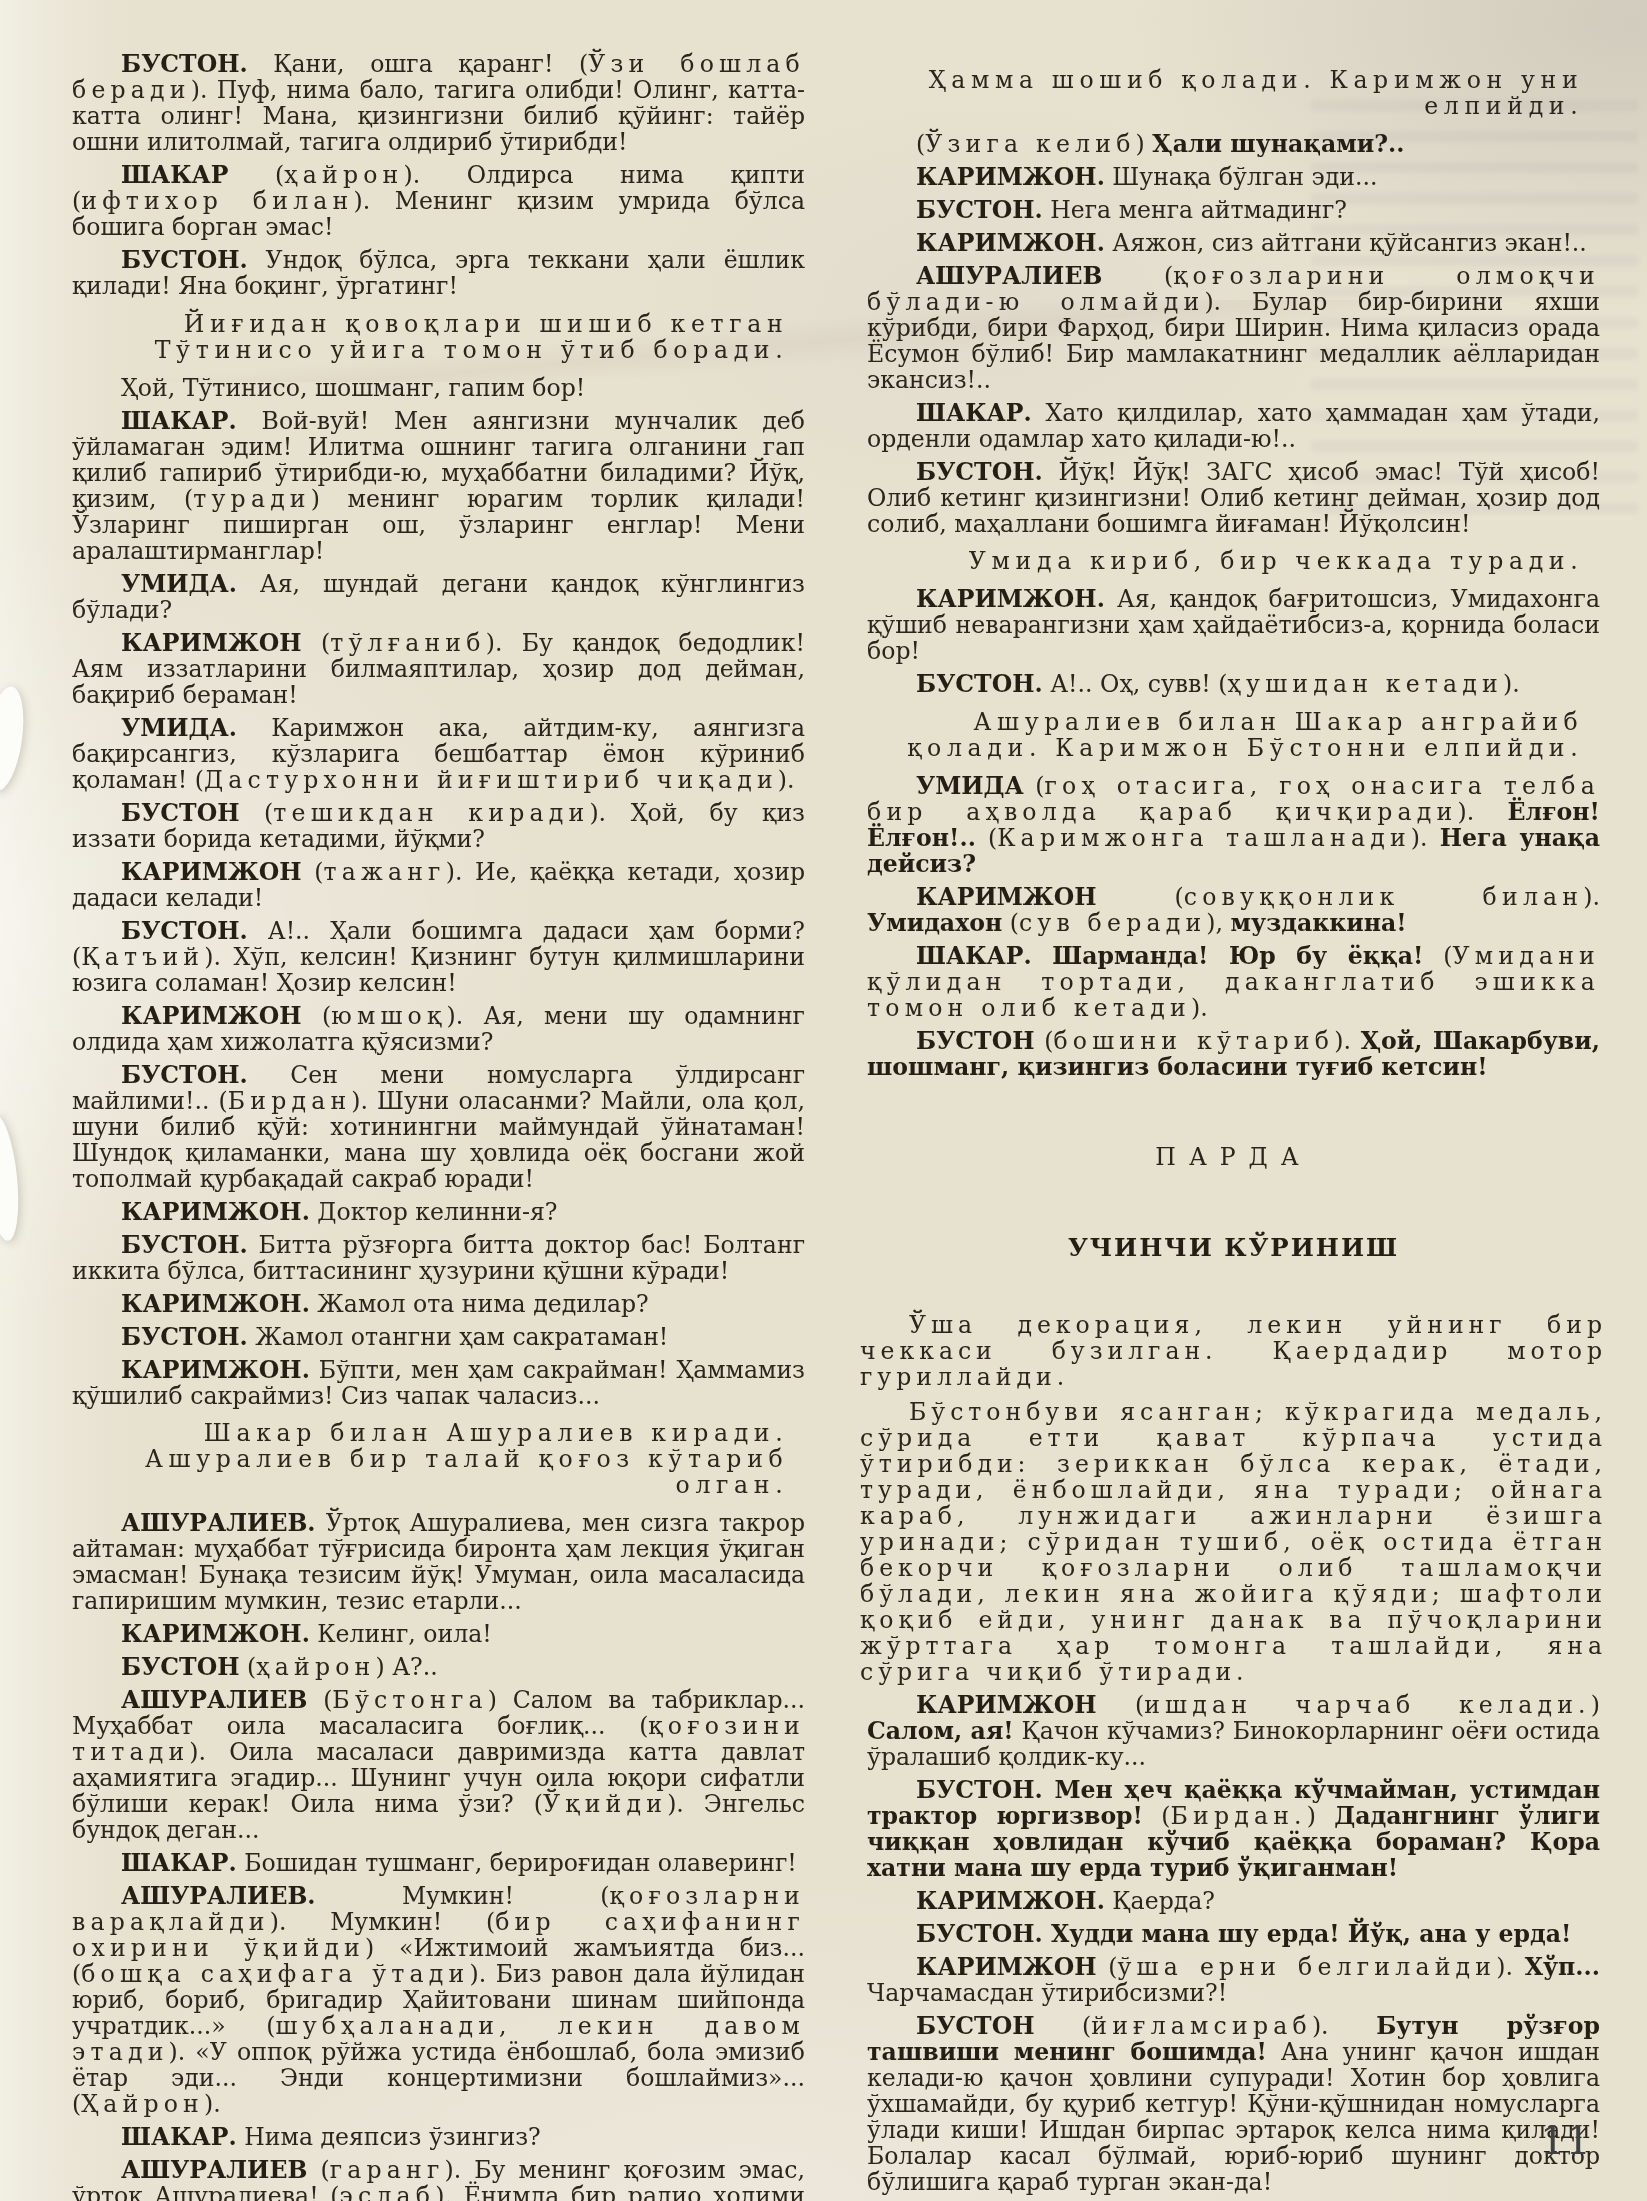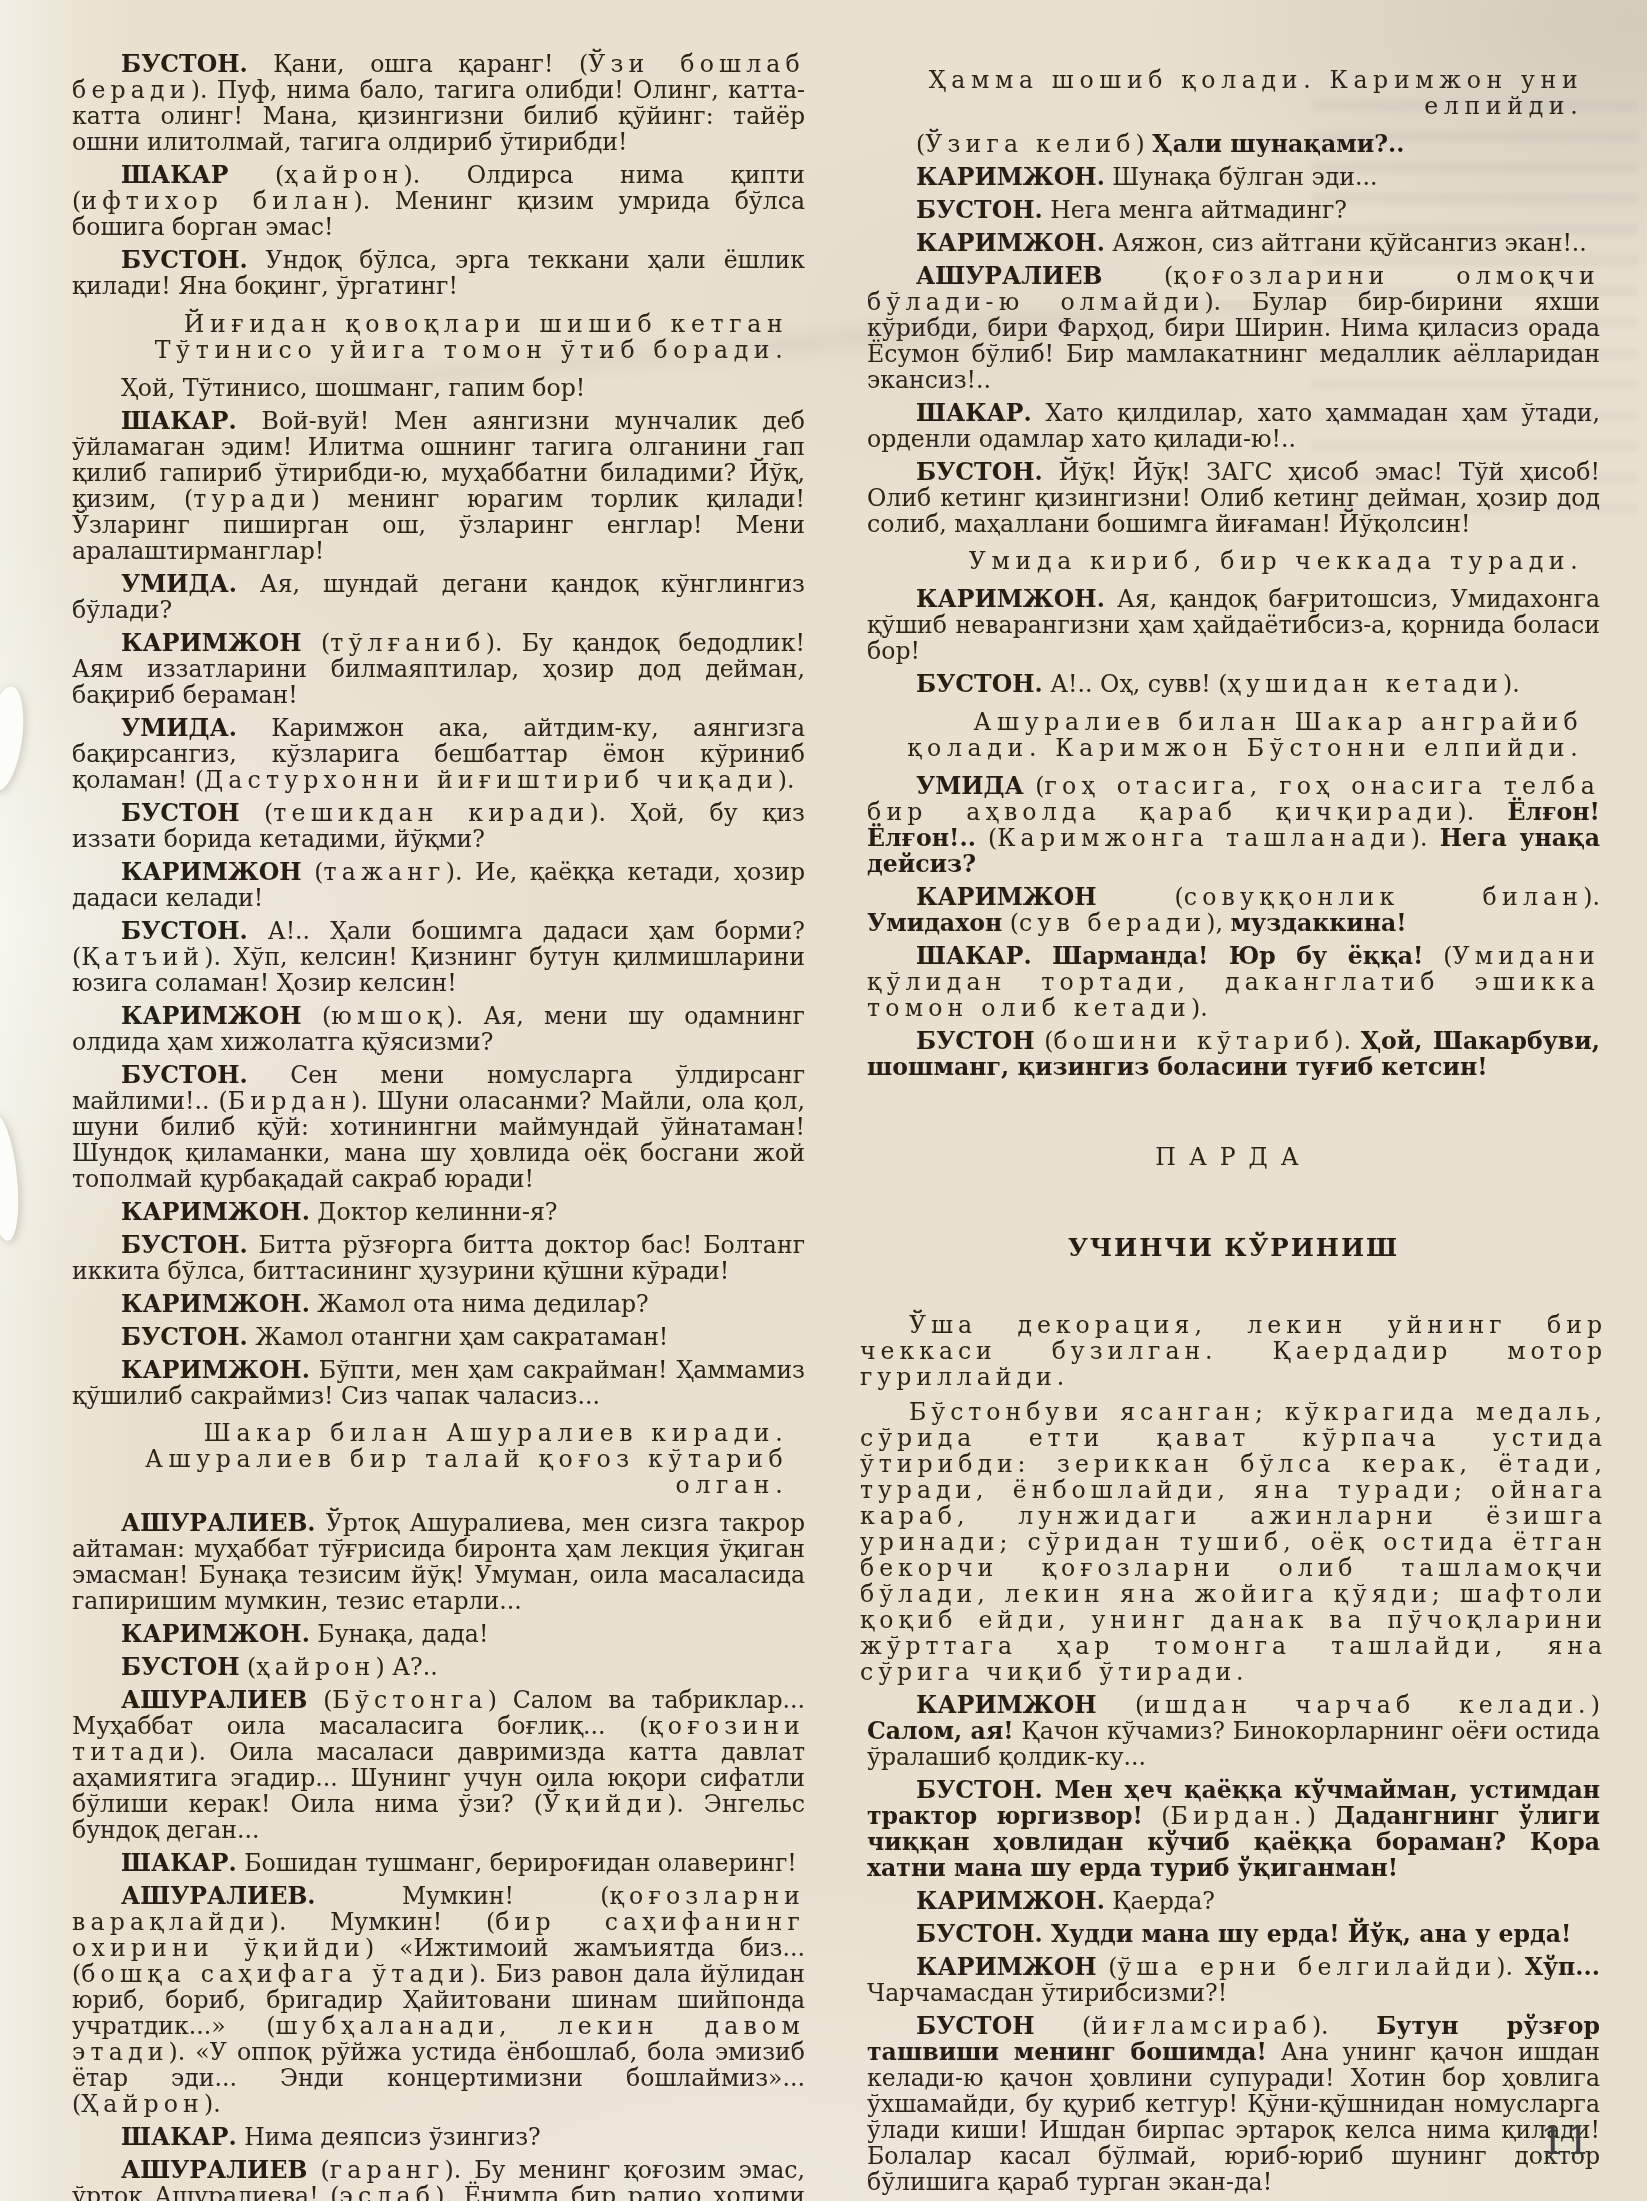--- a/index.html
+++ b/index.html
@@ -86,21 +86,21 @@
     <p class="blk para"><span class="b">БУСТОН.</span><span> А!.. Ҳали бошимга дадаси ҳам борми? (</span><span class="s">Қатъий</span><span>). Хўп, келсин! Қизнинг бутун қилмишларини юзига соламан! Ҳозир келсин!</span></p>
     <p class="blk para"><span class="b">КАРИМЖОН</span><span> (</span><span class="s">юмшоқ</span><span>). Ая, мени шу одамнинг олдида ҳам хижолатга қўясизми?</span></p>
     <p class="blk para"><span class="b">БУСТОН.</span><span> Сен мени номусларга ўлдирсанг майлими!.. (</span><span class="s">Бирдан</span><span>). Шуни оласанми? Майли, ола қол, шуни билиб қўй: хотинингни маймундай ўйнатаман! Шундоқ қиламанки, мана шу ҳовлида оёқ босгани жой тополмай қурбақадай сакраб юради!</span></p>
     <p class="blk para"><span class="b">КАРИМЖОН.</span><span> Доктор келинни-я?</span></p>
     <p class="blk para"><span class="b">БУСТОН.</span><span> Битта рўзғорга битта доктор бас! Болтанг иккита бўлса, биттасининг ҳузурини қўшни кўради!</span></p>
     <p class="blk para"><span class="b">КАРИМЖОН.</span><span> Жамол ота нима дедилар?</span></p>
     <p class="blk para"><span class="b">БУСТОН.</span><span> Жамол отангни ҳам сакратаман!</span></p>
     <p class="blk para"><span class="b">КАРИМЖОН.</span><span> Бўпти, мен ҳам сакрайман! Ҳаммамиз қўшилиб сакраймиз! Сиз чапак чаласиз...</span></p>
     <p class="blk stage"><span>Шакар билан Ашуралиев киради. Ашуралиев бир талай қоғоз кўтариб олган.</span></p>
     <p class="blk para"><span class="b">АШУРАЛИЕВ.</span><span> Ўртоқ Ашуралиева, мен сизга такрор айтаман: муҳаббат тўғрисида биронта ҳам лекция ўқиган эмасман! Бунақа тезисим йўқ! Умуман, оила масаласида гапиришим мумкин, тезис етарли...</span></p>
-    <p class="blk para"><span class="b">КАРИМЖОН.</span><span> Бунақа, дада!</span></p>
+    <p class="blk para"><span class="b">КАРИМЖОН.</span><span> Келинг, оила!</span></p>
     <p class="blk para"><span class="b">БУСТОН</span><span> (</span><span class="s">ҳайрон</span><span>) А?..</span></p>
     <p class="blk para"><span class="b">АШУРАЛИЕВ</span><span> (</span><span class="s">Бўстонга</span><span>) Салом ва табриклар... Муҳаббат оила масаласига боғлиқ... (</span><span class="s">қоғозини титади</span><span>). Оила масаласи давримизда катта давлат аҳамиятига эгадир... Шунинг учун оила юқори сифатли бўлиши керак! Оила нима ўзи? (</span><span class="s">Ўқийди</span><span>). Энгельс бундоқ деган...</span></p>
     <p class="blk para"><span class="b">ШАКАР.</span><span> Бошидан тушманг, берироғидан олаверинг!</span></p>
     <p class="blk para"><span class="b">АШУРАЛИЕВ.</span><span> Мумкин! (</span><span class="s">қоғозларни варақлайди</span><span>). Мумкин! (</span><span class="s">бир саҳифанинг охирини ўқийди</span><span>) «Ижтимоий жамъиятда биз... (</span><span class="s">бошқа саҳифага ўтади</span><span>). Биз равон дала йўлидан юриб, бориб, бригадир Ҳайитовани шинам шийпонда учратдик...» (</span><span class="s">шубҳаланади, лекин давом этади</span><span>). «У оппоқ рўйжа устида ёнбошлаб, бола эмизиб ётар эди... Энди концертимизни бошлаймиз»... (</span><span class="s">Ҳайрон</span><span>).</span></p>
     <p class="blk para"><span class="b">ШАКАР.</span><span> Нима деяпсиз ўзингиз?</span></p>
     <p class="blk para"><span class="b">АШУРАЛИЕВ</span><span> (</span><span class="s">гаранг</span><span>). Бу менинг қоғозим эмас, ўртоқ Ашуралиева! (</span><span class="s">эслаб</span><span>). Ёнимда бир радио ходими ўтирган эди, ўшанинг қоғози аралашиб қолибди-да! (</span><span class="s">қоғозларини варақлайди</span><span>). Ҳозир топамиз...</span></p>
     <p class="blk para"><span class="b">БУСТОН.</span><span> Ҳой, менга қаранг, қизингизни келин қилмайман, қўясизми, йўқми? Бировнинг ўғлига зўрликми?</span></p>
   </div>
 <div class="col right">
     <p class="blk stage"><span>Ҳамма шошиб қолади. Каримжон уни елпийди.</span></p>

